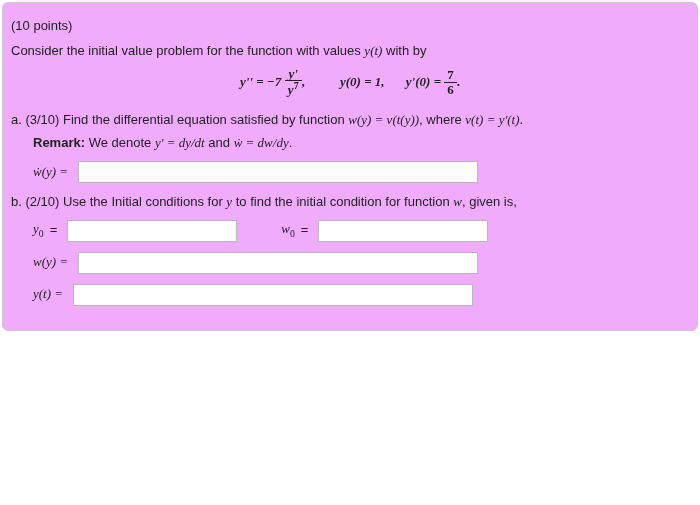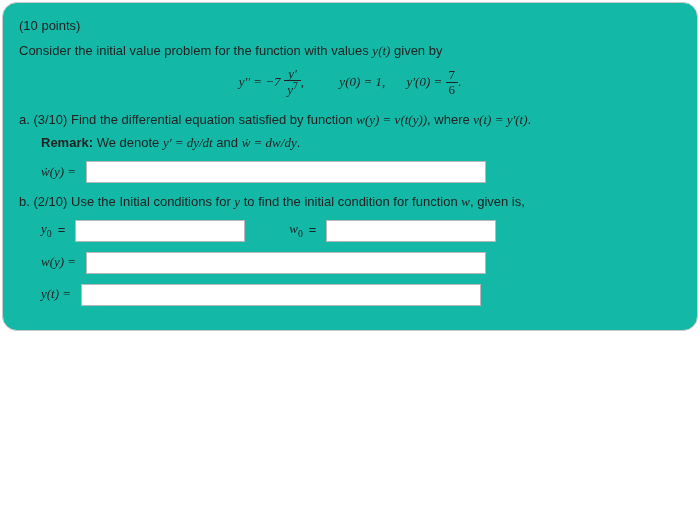--- a/index.html
+++ b/index.html
@@ -6,31 +6,31 @@
   body {
     margin: 0;
     padding: 0;
     background: #fff;
     font-family: Arial, Helvetica, sans-serif;
     width: 700px;
     height: 505px;
   }
   .container {
     border: 1px solid #cacaca;
-    border-radius: 15px;
-    padding: 14px 16px;
+    border-radius: 6px;
+    padding: 14px 8px;
     margin: 2px;
-    background: #14b8a6;
+    background: #f0abfc;
     color: #222;
     font-size: 13px;
     line-height: 1.45;
   }
   .points { margin-bottom: 6px; }
   .intro { margin-bottom: 4px; }
-  .eqrow { text-align: center; margin: 6px 0 14px; }
+  .eqrow { text-align: center; margin: 6px 0 14px; font-weight: bold; }
   .math { font-family: 'Times New Roman', Times, serif; font-style: italic; }
   .mathup { font-family: 'Times New Roman', Times, serif; font-style: normal; }
   .frac { display: inline-block; vertical-align: middle; text-align: center; line-height: 1.05; }
   .frac .num { display: block; border-bottom: 1px solid #222; padding: 0 3px; }
   .frac .den { display: block; padding: 0 3px; }
   .gap { display: inline-block; width: 28px; }
   .bold { font-weight: bold; }
   .part { margin: 10px 0 4px 12px; text-indent: -12px; }
   .sub { margin: 4px 0 6px 22px; }
   .row { margin: 8px 0 10px 22px; display: flex; align-items: center; gap: 10px; }
@@ -48,21 +48,21 @@
   .subsc { vertical-align: sub; font-size: 0.75em; }
 </style>
 </head>
 <body>
 
 <div class="container">
 
   <div class="points">(10 points)</div>
 
   <div class="intro">
-    <span>Consider the initial value problem for the function with values </span><span class="math">y(t)</span><span> given by</span>
+    <span>Consider the initial value problem for the function with values </span><span class="math">y(t)</span><span> with by</span>
   </div>
 
   <div class="eqrow">
     <span class="math">y'' = −7</span>
     <span class="frac math">
       <span class="num">y'</span>
       <span class="den"><span>y</span><span class="sup mathup">7</span></span>
     </span><span class="mathup">,</span>
     <span class="gap"></span>
     <span class="math">y(0) = 1,</span>

